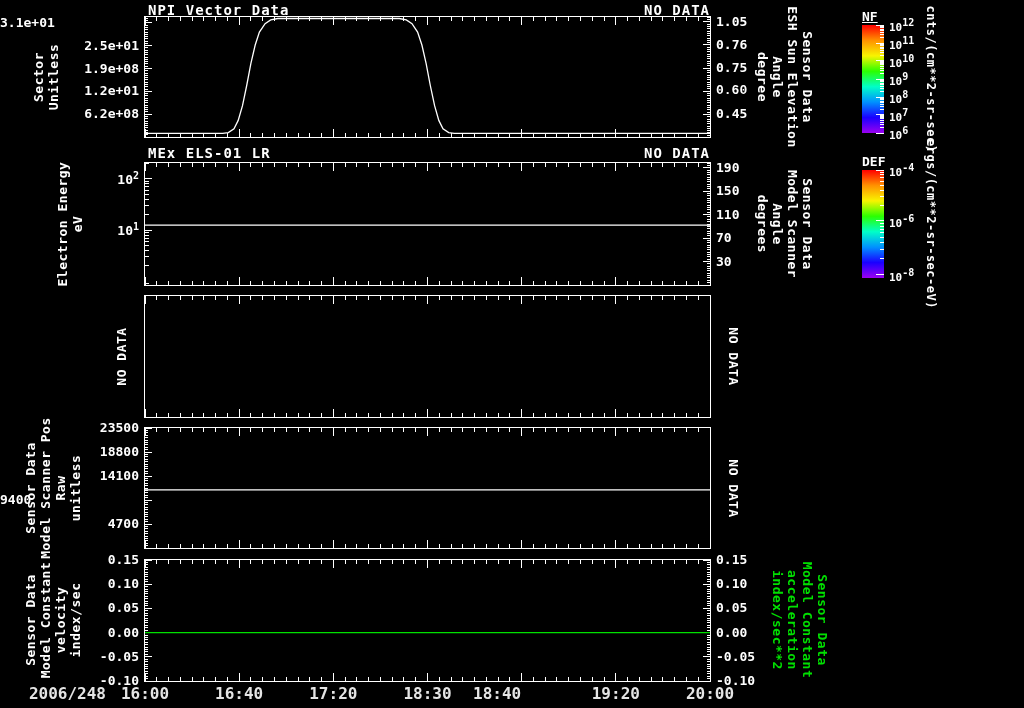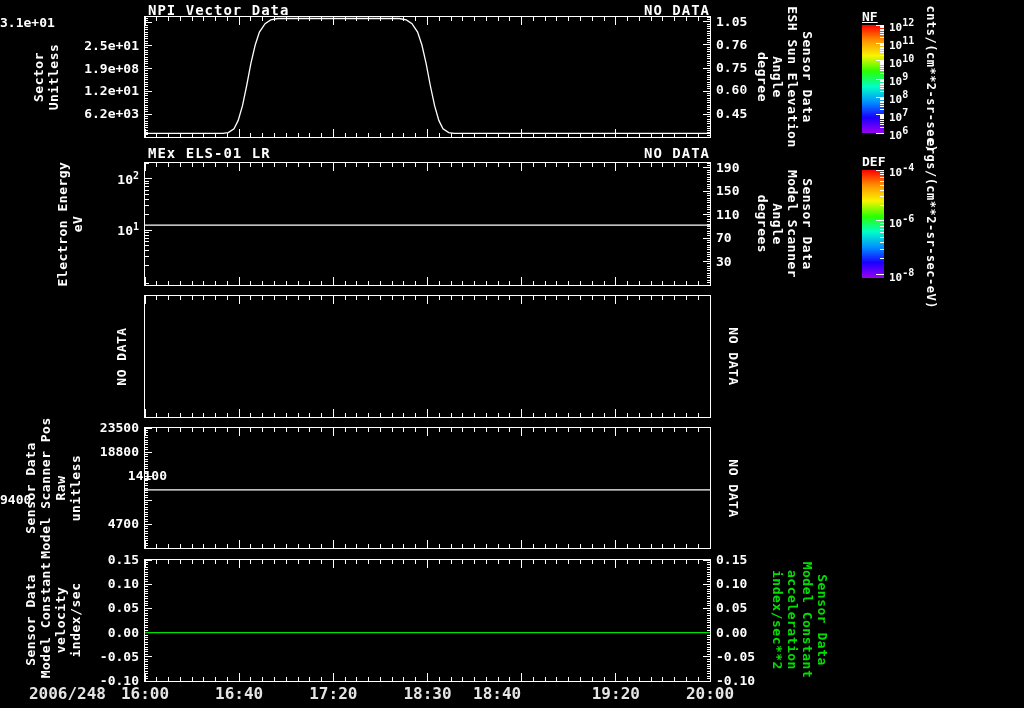--- a/index.html
+++ b/index.html
@@ -235,21 +235,21 @@
       <line x1="565" y1="2.4710424710424737" x2="562" y2="2.4710424710424737" stroke="#fff" stroke-width="1" shape-rendering="crispEdges"></line>
       <line x1="565" y1="0.15444015444013745" x2="562" y2="0.15444015444013745" stroke="#fff" stroke-width="1" shape-rendering="crispEdges"></line>
       <polyline points="0.0,116.3 77.7,116.3 83.3,115.6 89.0,111.9 93.2,103.4 97.5,88.7 101.7,68.5 105.9,46.4 110.2,28.0 114.4,15.1 120.1,6.6 125.7,2.9 132.8,1.5 254.3,1.5 261.3,2.9 267.0,6.6 272.6,15.1 276.9,28.0 281.1,46.4 285.3,68.5 289.6,88.7 293.8,103.4 298.0,111.9 303.7,115.6 309.3,116.3 565.0,116.3" fill="none" stroke="#ffffff" stroke-width="1.3"></polyline>
     </svg>
     <div class="ttl" style="left: 148px; top: 2px;">NPI Vector Data</div>
     <div class="ttl" style="left: 430px; top: 2px; width: 280px; text-align: right;">NO DATA</div>
     <div class="lbl" style="left: 0px; top: 15.8896px; width: 139px; text-align: left;">3.1e+01</div>
     <div class="lbl" style="left: 0px; top: 38.7117px; width: 139px; text-align: right;">2.5e+01</div>
     <div class="lbl" style="left: 0px; top: 61.5337px; width: 139px; text-align: right;">1.9e+08</div>
     <div class="lbl" style="left: 0px; top: 84.3558px; width: 139px; text-align: right;">1.2e+01</div>
-    <div class="lbl" style="left: 0px; top: 107.178px; width: 139px; text-align: right;">6.2e+03</div>
+    <div class="lbl" style="left: 0px; top: 107.178px; width: 139px; text-align: right;">6.2e+08</div>
     <div class="lbl" style="left: 716px; top: 14.7876px; width: 60px;">1.05</div>
     <div class="lbl" style="left: 716px; top: 37.9537px; width: 60px;">0.76</div>
     <div class="lbl" style="left: 716px; top: 61.1197px; width: 60px;">0.75</div>
     <div class="lbl" style="left: 716px; top: 84.2857px; width: 60px; font-family: Liberation Mono, monospace;">0.60</div>
     <div class="lbl" style="left: 716px; top: 107.452px; width: 60px;">0.45</div>
     <div class="rot" style="left: -164px; top: 62px; width: 420px; transform: rotate(-90deg); color: rgb(255, 255, 255);"><div style="position: static;">Sector</div><div style="position: static;">Unitless</div></div>
     <div class="rot" style="left: 575px; top: 47px; width: 420px; transform: rotate(90deg); color: rgb(255, 255, 255);"><div style="position: static;">Sensor Data</div><div style="position: static;">ESH Sun Elevation</div><div style="position: static;">Angle</div><div style="position: static;">degree</div></div>
     <div class="box" style="left: 144px; top: 162px; width: 565px; height: 122px;"></div>
     <svg width="565" height="122" style="left: 145px; top: 163px;">
       <line x1="0" y1="0" x2="0" y2="8" stroke="#fff" stroke-width="1" shape-rendering="crispEdges"></line>
@@ -697,21 +697,21 @@
       <line x1="0" y1="12" x2="3" y2="12" stroke="#fff" stroke-width="1" shape-rendering="crispEdges"></line>
       <line x1="0" y1="9.6" x2="3" y2="9.6" stroke="#fff" stroke-width="1" shape-rendering="crispEdges"></line>
       <line x1="0" y1="7.199999999999999" x2="3" y2="7.199999999999999" stroke="#fff" stroke-width="1" shape-rendering="crispEdges"></line>
       <line x1="0" y1="4.8" x2="3" y2="4.8" stroke="#fff" stroke-width="1" shape-rendering="crispEdges"></line>
       <line x1="0" y1="2.4" x2="3" y2="2.4" stroke="#fff" stroke-width="1" shape-rendering="crispEdges"></line>
       <line x1="0" y1="0" x2="3" y2="0" stroke="#fff" stroke-width="1" shape-rendering="crispEdges"></line>
       <polyline points="0.0,61.8 565.0,61.8" fill="none" stroke="#ffffff" stroke-width="1.3"></polyline>
     </svg>
     <div class="lbl" style="left: 0px; top: 421px; width: 139px; text-align: right;">23500</div>
     <div class="lbl" style="left: 0px; top: 445px; width: 139px; text-align: right;">18800</div>
-    <div class="lbl" style="left: 0px; top: 469px; width: 139px; text-align: right; padding-left: 28px;">14100</div>
+    <div class="lbl" style="left: 0px; top: 469px; width: 139px; text-align: right;">14100</div>
     <div class="lbl" style="left: 0px; top: 493px; width: 139px; text-align: left;">9400</div>
     <div class="lbl" style="left: 0px; top: 517px; width: 139px; text-align: right;">4700</div>
     <div class="rot" style="left: -157px; top: 458px; width: 420px; transform: rotate(-90deg); color: rgb(255, 255, 255);"><div style="position: static;">Sensor Data</div><div style="position: static;">Model Scanner Pos</div><div style="position: static;">Raw</div><div style="position: static;">unitless</div></div>
     <div class="rot" style="left: 523px; top: 480.5px; width: 420px; transform: rotate(90deg); color: rgb(255, 255, 255);"><div style="position: static;">NO DATA</div></div>
     <div class="box" style="left: 144px; top: 559px; width: 565px; height: 121px;"></div>
     <svg width="565" height="121" style="left: 145px; top: 560px;">
       <line x1="0" y1="0" x2="0" y2="8" stroke="#fff" stroke-width="1" shape-rendering="crispEdges"></line>
       <line x1="0" y1="121" x2="0" y2="113" stroke="#fff" stroke-width="1" shape-rendering="crispEdges"></line>
       <line x1="11.770833333333332" y1="0" x2="11.770833333333332" y2="4" stroke="#fff" stroke-width="1" shape-rendering="crispEdges"></line>
       <line x1="11.770833333333332" y1="121" x2="11.770833333333332" y2="117" stroke="#fff" stroke-width="1" shape-rendering="crispEdges"></line>

